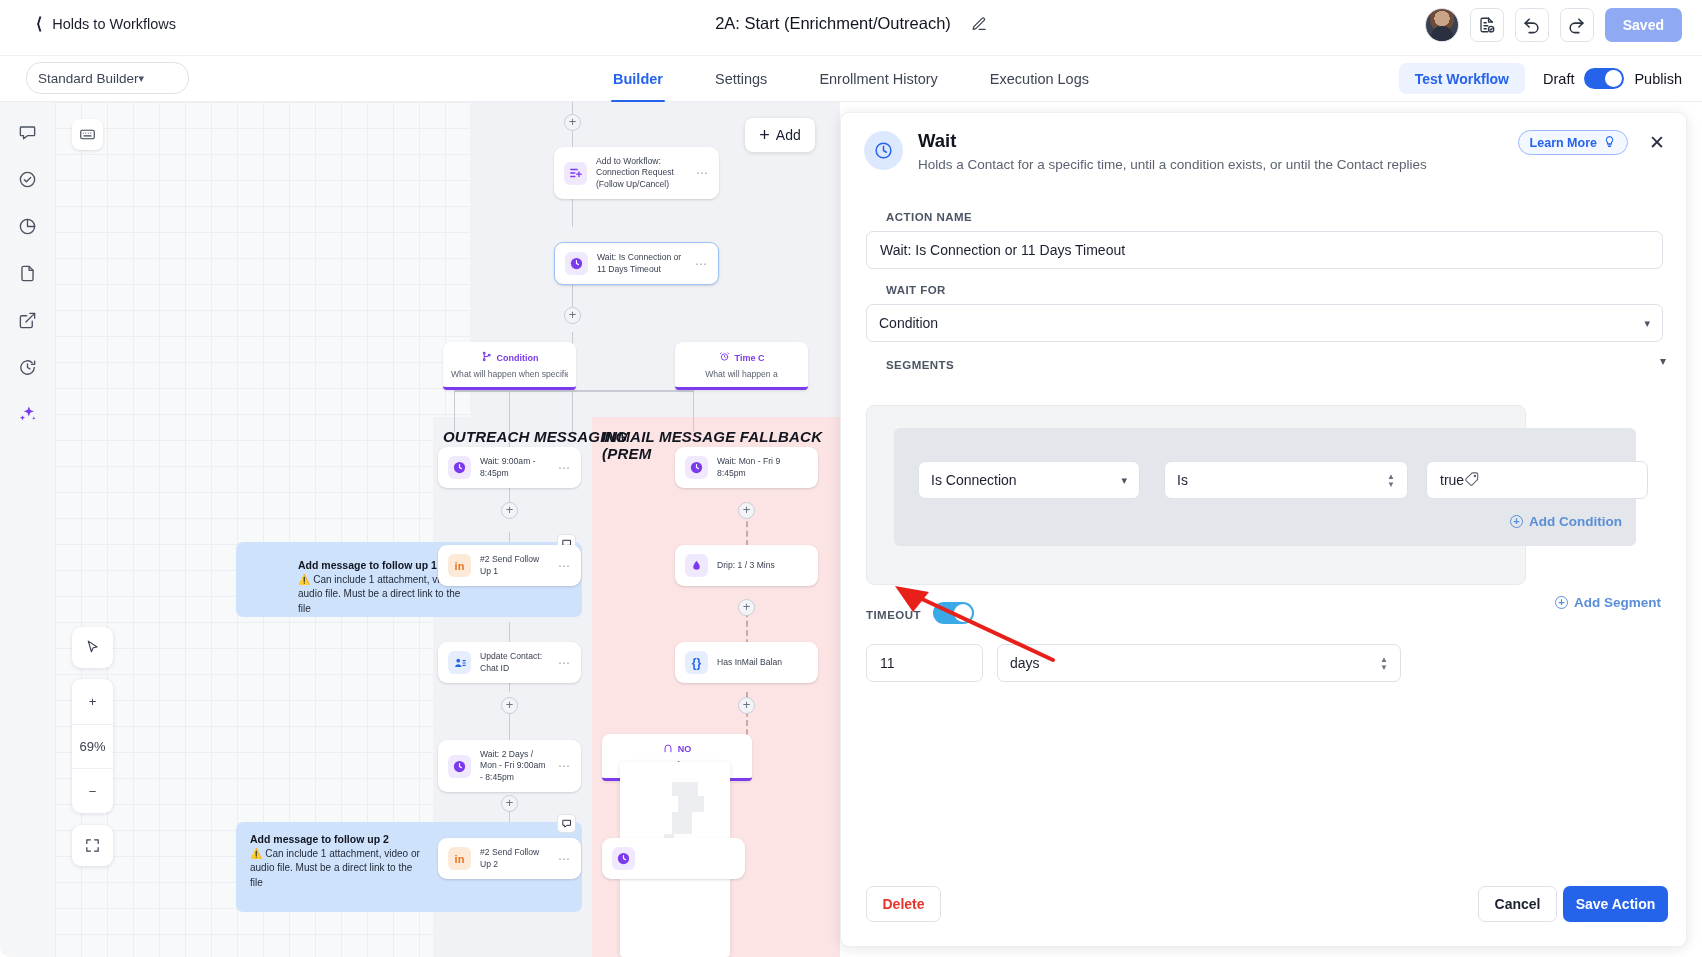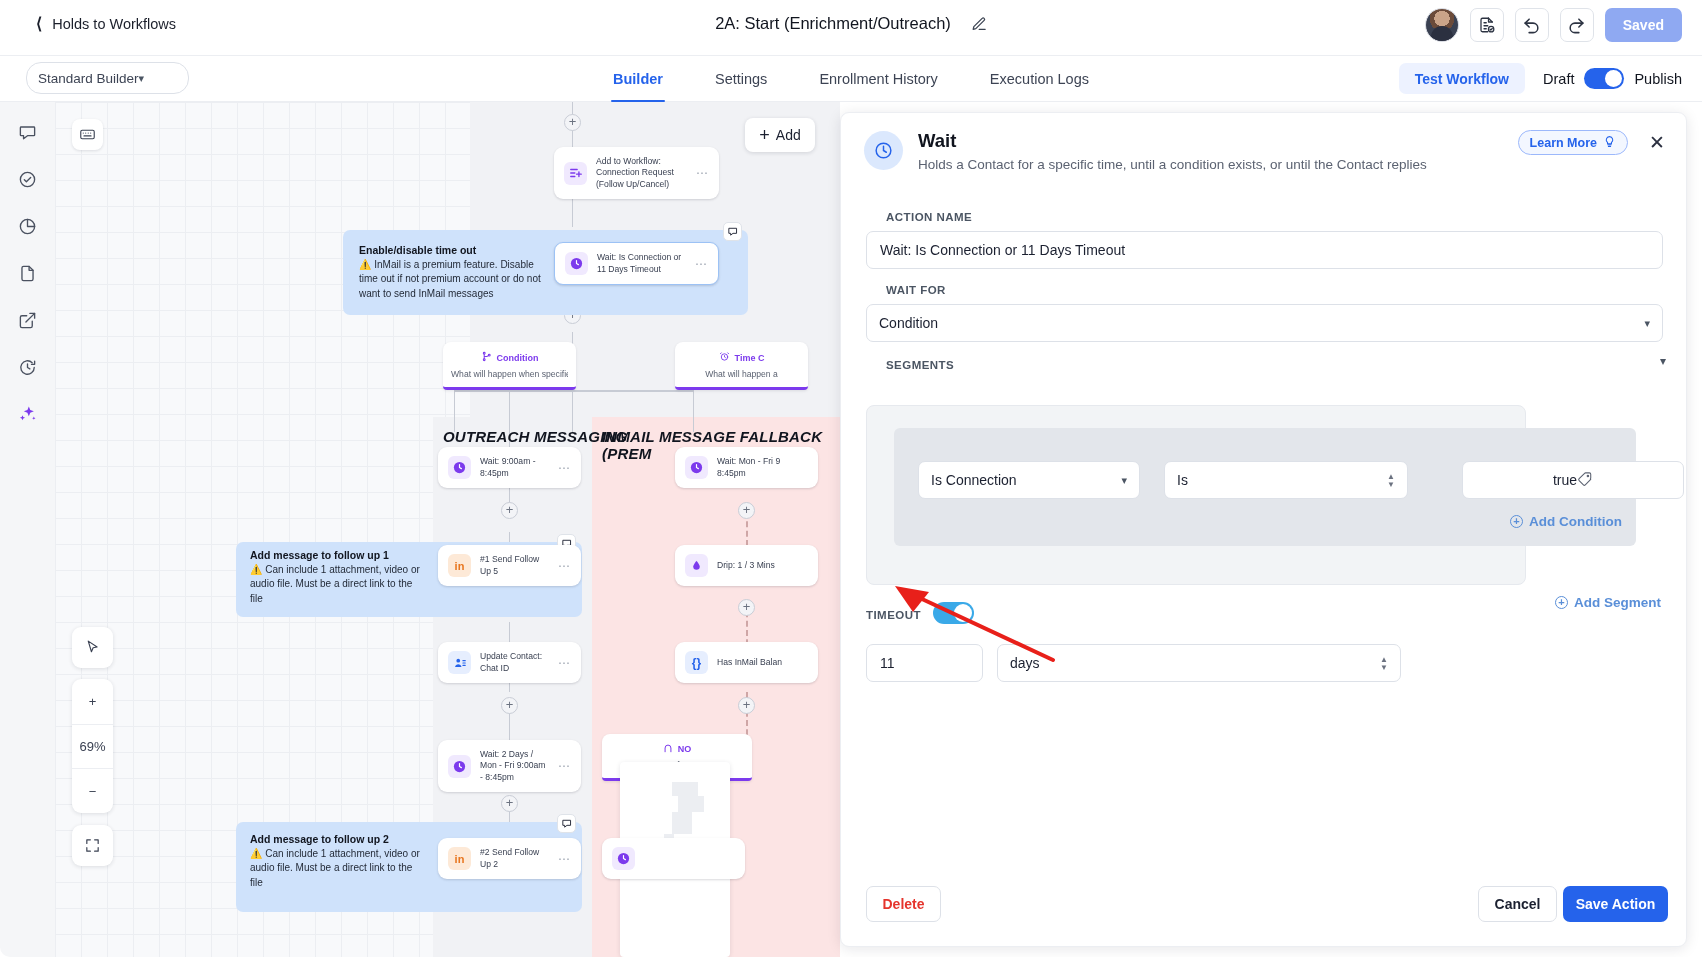--- a/index.html
+++ b/index.html
@@ -469,34 +469,20 @@
       <div class="nicon ic-violet">
         <svg width="14" height="14" viewBox="0 0 24 24" fill="none" stroke="#7c3aed" stroke-width="2.3" stroke-linecap="round">
             <path d="M3 6h11M3 12h7M3 18h7"></path>
             <path d="M17 10v8M13 14h8"></path>
           </svg>
       </div>
       <div class="ntext">Add to Workflow: Connection Request (Follow Up/Cancel)</div>
       <div class="ndots">⋯</div>
     </div>
 
-    <div class="note" style="left:288px; top:128px; width:405px; height:85px;">
-      <div style="padding:14px 16px; width:228px;">
-        <div class="note-title">Enable/disable time out</div>
-        <div class="note-body">
-          <span>⚠️</span>
-          <span>InMail is a premium feature. Disable time out if not premium account or do not want to send InMail messages</span>
-        </div>
-      </div>
-      <div class="note-badge">
-        <svg width="11" height="11" viewBox="0 0 24 24" fill="none" stroke="#1b2030" stroke-width="2" stroke-linecap="round">
-            <path d="M20 5H4v11h4v4l5-4h7z"></path>
-          </svg>
-      </div>
-    </div>
     <div class="node" style="left:499px; top:140px; width:165px; border:1px solid #9cc2f5;">
       <div class="nicon ic-violet">
         <svg width="15" height="15" viewBox="0 0 24 24">
             <circle cx="12" cy="12" r="9" fill="#7c3aed"></circle>
             <path d="M12 7.2V12l3 1.8" stroke="#fff" stroke-width="1.9" fill="none" stroke-linecap="round"></path>
           </svg>
       </div>
       <div class="ntext">Wait: Is Connection or 11 Days Timeout</div>
       <div class="ndots">⋯</div>
     </div>
@@ -546,36 +532,36 @@
       <div class="nicon ic-violet">
         <svg width="15" height="15" viewBox="0 0 24 24">
             <circle cx="12" cy="12" r="9" fill="#7c3aed"></circle>
             <path d="M12 7.2V12l3 1.8" stroke="#fff" stroke-width="1.9" fill="none" stroke-linecap="round"></path>
           </svg>
       </div>
       <div class="ntext">Wait: Mon - Fri 9 8:45pm</div>
     </div>
 
     <div class="note" style="left:181px; top:440px; width:346px; height:75px;">
-      <div style="padding:7px 14px; width:205px;">
+      <div style="padding:17px 14px; width:205px;margin-left:48px;">
         <div class="note-title">Add message to follow up 1</div>
         <div class="note-body">
           <span>⚠️</span>
           <span>Can include 1 attachment, video or audio file. Must be a direct link to the file</span>
         </div>
       </div>
       <div class="note-badge">
         <svg width="11" height="11" viewBox="0 0 24 24" fill="none" stroke="#1b2030" stroke-width="2" stroke-linecap="round">
             <path d="M20 5H4v11h4v4l5-4h7z"></path>
           </svg>
       </div>
     </div>
     <div class="node" style="left:383px; top:443px; width:143px;">
       <div class="nicon ic-li">in</div>
-      <div class="ntext">#1 Send Follow Up 5</div>
+      <div class="ntext">#2 Send Follow Up 1</div>
       <div class="ndots">⋯</div>
     </div>
     <div class="node" style="left:620px; top:443px; width:143px;">
       <div class="nicon ic-violet">
         <svg width="13" height="13" viewBox="0 0 24 24" fill="#7c3aed">
             <path d="M12 3s6 7.2 6 11a6 6 0 0 1-12 0c0-3.8 6-11 6-11z"></path>
           </svg>
       </div>
       <div class="ntext">Drip: 1 / 3 Mins</div>
     </div>
@@ -698,21 +684,21 @@
           <span>Is Connection</span>
           <span class="chev">▾</span>
         </div>
         <div class="fselect" style="left:270px; top:33px; width:244px;">
           <span>Is</span>
           <span class="spin">
               <span>▲</span>
               <span>▼</span>
             </span>
         </div>
-        <div class="finput" style="left:568px; top:33px; width:222px; justify-content:center;">
+        <div class="finput" style="left:532px; top:33px; width:222px; justify-content:flex-start;">
           <span>true</span>
           <span>
             <svg width="16" height="16" viewBox="0 0 24 24" fill="none" stroke="#5b6271" stroke-width="1.6" stroke-linejoin="round">
                 <path d="M20.6 12.6L12.4 20.8a2 2 0 0 1-2.8 0l-6.4-6.4a2 2 0 0 1 0-2.8L11.4 3.4a2 2 0 0 1 1.4-.6h5.8a2 2 0 0 1 2 2v5.8a2 2 0 0 1-.6 1.4z"></path>
                 <circle cx="16.4" cy="7.6" r="1.1" fill="#5b6271"></circle>
               </svg>
           </span>
         </div>
         <div class="addlink" style="right:14px; top:86px;">
           <span class="circ">+</span>

